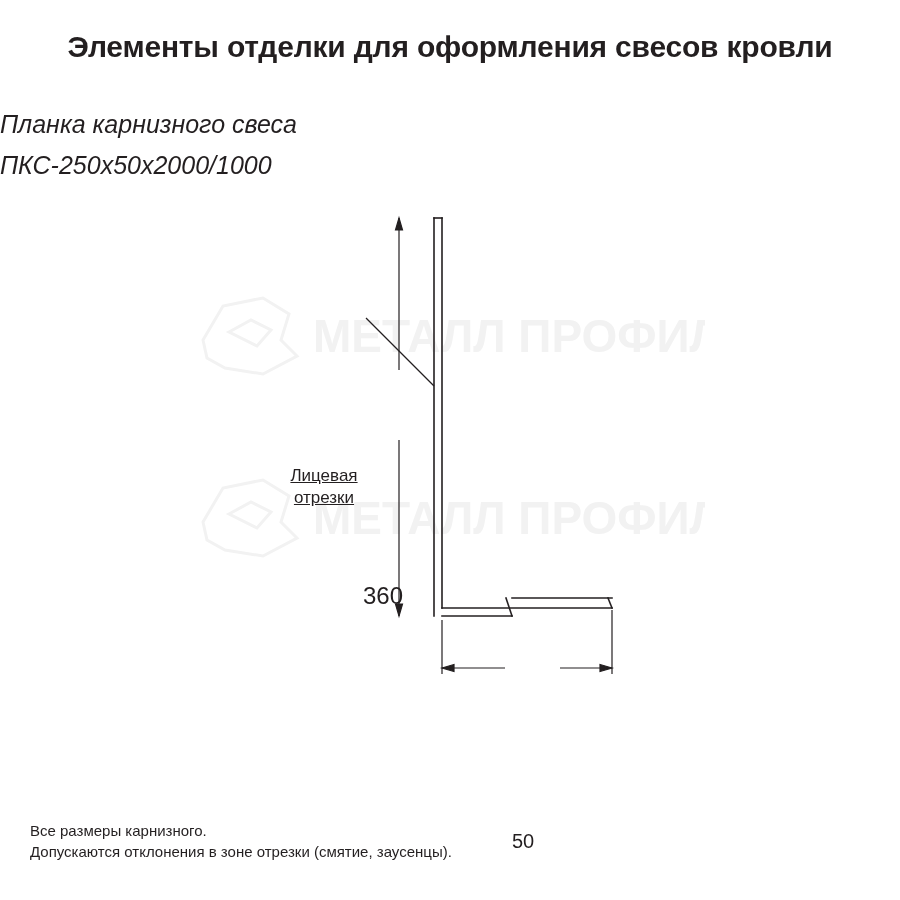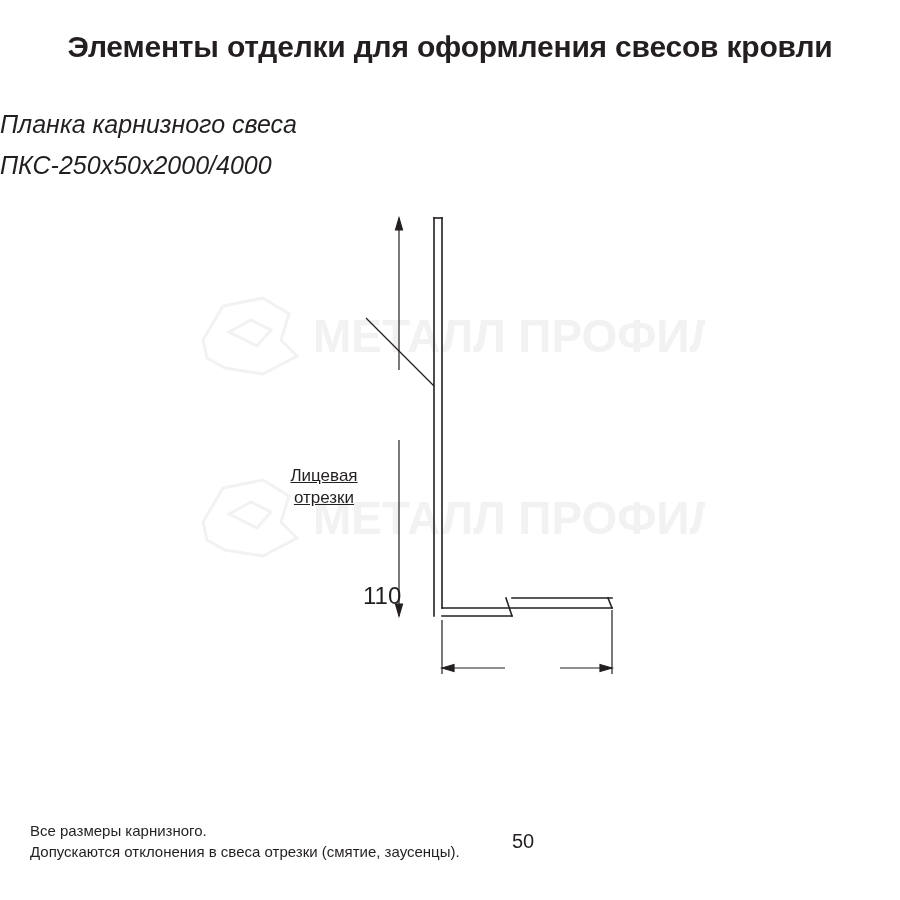--- a/index.html
+++ b/index.html
@@ -94,21 +94,21 @@
 </style>
 </head>
 <body>
 
 <div class="page">
 
   <div class="title">Элементы отделки для оформления свесов кровли</div>
 
   <div class="subtitle">
     <span>Планка карнизного свеса</span>
-    <span class="line2">ПКС-250х50х2000/4000</span>
+    <span class="line2">ПКС-250х50х2000/1000</span>
   </div>
 
   <div class="drawing">
 
     <svg class="wm" style="left:185px; top:80px;" width="520" height="130" viewBox="0 0 520 130">
       <g fill="none" stroke="#f2f2f2" stroke-width="3">
         <path d="M18 70 L38 36 L78 28 L104 44 L96 70 L112 86 L78 104 L40 98 L22 88 Z"></path>
         <path d="M44 62 L66 50 L86 60 L72 76 Z"></path>
       </g>
       <text x="128" y="82" font-family="Liberation Sans, sans-serif" font-size="46" font-weight="bold" fill="#f2f2f2">МЕТАЛЛ ПРОФИЛЬ</text>
@@ -156,22 +156,22 @@
       <g stroke="#231f20" stroke-width="1.2" fill="none">
         <line x1="366" y1="128" x2="434" y2="196"></line>
       </g>
     </svg>
 
     <div class="face-label">
       <span>Лицевая</span><br>
       <span>отрезки</span>
     </div>
 
-    <div class="dim-250">110</div>
+    <div class="dim-250">360</div>
     <div class="dim-50">50</div>
   </div>
 
   <div class="footer">
     <div>Все размеры карнизного.</div>
-    <div>Допускаются отклонения в свеса отрезки (смятие, заусенцы).</div>
+    <div>Допускаются отклонения в зоне отрезки (смятие, заусенцы).</div>
   </div>
 
 </div>
 
 </body></html>

